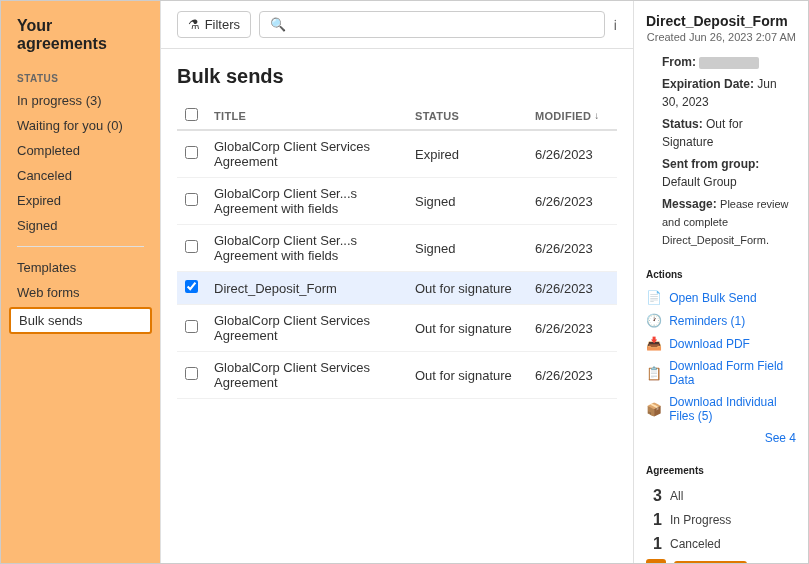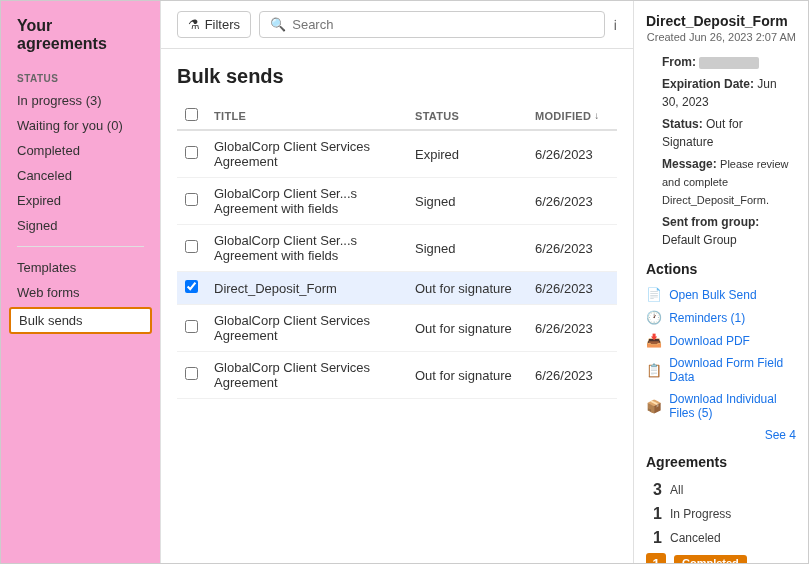--- a/index.html
+++ b/index.html
@@ -15,21 +15,21 @@
       height: 564px;
       border: 1px solid #ccc;
       overflow: hidden;
     }
     
     .sidebar {
       width: 160px;
       min-width: 160px;
       border-right: 1px solid #e0e0e0;
       padding: 16px 0;
-      background: #f9a8d4;
+      background: #fdba74;
     }
     .sidebar-title {
       font-size: 16px;
       font-weight: 600;
       padding: 0 16px 12px 16px;
       color: #222;
     }
     .sidebar-section-label {
       font-size: 10px;
       font-weight: 600;
@@ -202,24 +202,24 @@
       border-radius: 2px;
       vertical-align: middle;
     }
     .panel-message {
       font-size: 11px;
       color: #333;
       margin-bottom: 10px;
       line-height: 1.4;
     }
     .panel-section-title {
-      font-size: 14px;
+      font-size: 10px;
       font-weight: 700;
       color: #222;
-      margin: 12px 0 6px 0;
+      margin: 20px 0 6px 0;
     }
     .action-item {
       display: flex;
       align-items: center;
       gap: 7px;
       padding: 4px 0;
       cursor: pointer;
       font-size: 12px;
       color: #1a73e8;
     }
@@ -309,21 +309,20 @@
 
   <div class="main-content">
 
     <div class="top-bar">
       <button class="filter-btn">
         <span>⚗</span>
         <span>Filters</span>
       </button>
       <div class="search-box">
         <span style="color:#999;">🔍</span>
-        <input type="text" placeholder="Search" style="">
       </div>
       <span class="info-icon">ℹ</span>
     </div>
 
     <div class="content-area">
       <div class="section-title">Bulk sends</div>
 
       <table class="agreements-table">
         <thead>
           <tr>
@@ -403,26 +402,26 @@
     </div>
     <div class="panel-field">
       <span class="panel-field-label">Expiration Date:</span>
       <span class="panel-field-value">Jun 30, 2023</span>
     </div>
     <div class="panel-field">
       <span class="panel-field-label">Status:</span>
       <span class="panel-field-value">Out for Signature</span>
     </div>
     <div class="panel-field">
+      <span class="panel-field-label">Sent from group:</span>
+      <span class="panel-field-value">Default Group</span>
+    </div>
+    <div class="panel-field">
       <span class="panel-field-label">Message:</span>
       <span class="panel-field-value panel-message">Please review and complete Direct_Deposit_Form.</span>
-    </div>
-    <div class="panel-field">
-      <span class="panel-field-label">Sent from group:</span>
-      <span class="panel-field-value">Default Group</span>
     </div>
 
     <div class="panel-section-title">Actions</div>
 
     <div id="actions-list">
         <div class="action-item">
     <span class="action-icon">📄</span>
     <span>Open Bulk Send</span>
   </div>
         <div class="action-item">

